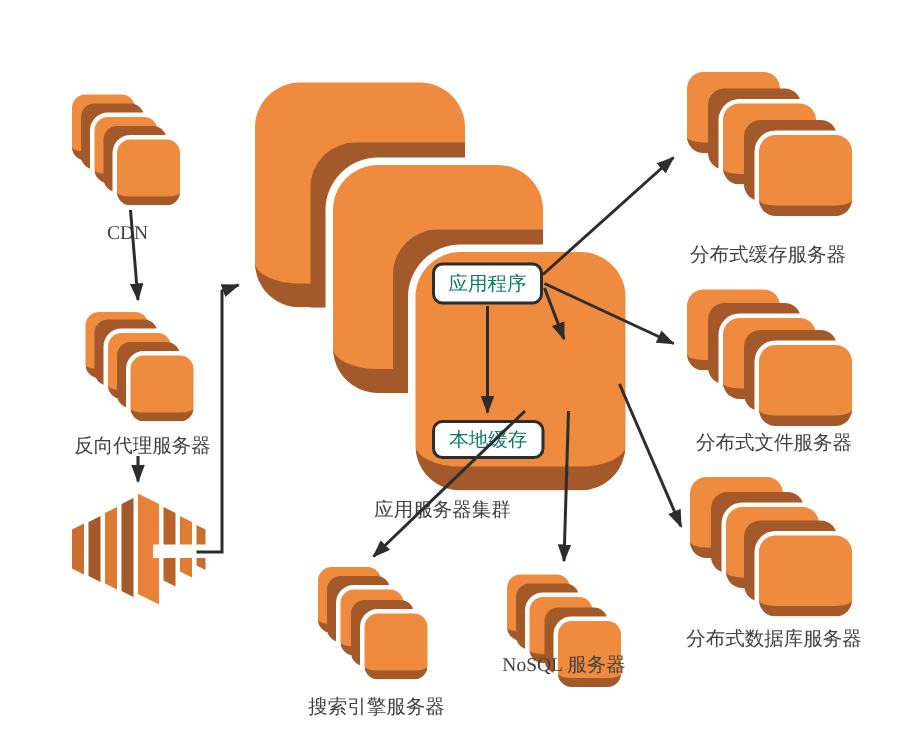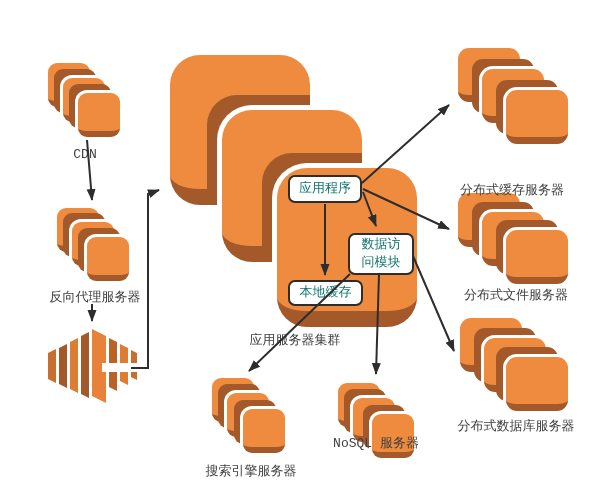--- a/index.html
+++ b/index.html
@@ -1,17 +1,17 @@
 <!DOCTYPE html>
 <html><head>
 <meta charset="utf-8">
 <style>
   html,body{margin:0;padding:0;background:#fff;}
   #canvas{position:relative;width:602px;height:490px;background:#fff;overflow:hidden;
-          font-family:Liberation Mono, monospace;}
+          font-family:Liberation Serif, serif;}
   
   .stack{position:absolute;}
   .sq{position:absolute;width:42px;height:44px;background:#EE8B3E;border-radius:9px;
       border-bottom:6px solid #A4592B;box-sizing:border-box;}
   .sq.f{box-shadow:0 0 0 3px #fff,-9px -9px 0 #A4592B;}
   .sqw{position:absolute;width:62px;height:54px;background:#EE8B3E;border-radius:11px;
       border-bottom:7px solid #A4592B;box-sizing:border-box;}
   .sqw.f{box-shadow:0 0 0 3px #fff,-10px -10px 0 #A4592B;}
   
   .bigsq{position:absolute;background:#EE8B3E;border-radius:30px;
@@ -97,26 +97,25 @@
     <div class="sqw" style="left:0;top:0;"></div>
     <div class="sqw f" style="left:24px;top:20px;"></div>
     <div class="sqw f" style="left:46px;top:39px;"></div>
   </div>
 
   <div class="lbl" style="left:35px;top:147px;width:100px;">CDN</div>
   <div class="lbl" style="left:25px;top:288px;width:140px;">反向代理服务器</div>
   <div class="lbl" style="left:225px;top:331px;width:140px;">应用服务器集群</div>
   <div class="lbl" style="left:181px;top:462px;width:140px;">搜索引擎服务器</div>
   <div class="lbl" style="left:306px;top:434px;width:140px;">NoSQL 服务器</div>
-  <div class="lbl" style="left:442px;top:161px;width:140px;margin-top:20px;">分布式缓存服务器</div>
+  <div class="lbl" style="left:442px;top:161px;width:140px;">分布式缓存服务器</div>
   <div class="lbl" style="left:446px;top:286px;width:140px;">分布式文件服务器</div>
   <div class="lbl" style="left:446px;top:417px;width:140px;">分布式数据库服务器</div>
 
   <div class="obox" style="left:288px;top:175px;width:74px;height:28px;">应用程序</div>
-  <div class="obox" style="left:348px;top:233px;width:66px;height:42px;">数据访问模块</div>
   <div class="obox" style="left:288px;top:280px;width:75px;height:26px;">本地缓存</div>
 
   <svg class="arrows" width="602" height="490" viewBox="0 0 602 490">
     <defs>
       <marker id="ah" markerWidth="14" markerHeight="11" refX="11" refY="4.5" orient="auto" markerUnits="userSpaceOnUse">
         <path d="M0,0 L12,4.5 L0,9 Z" fill="#2D2D2D"></path>
       </marker>
     </defs>
     <g stroke="#2D2D2D" stroke-width="2" fill="none">
       <line x1="87" y1="140" x2="92" y2="200" marker-end="url(#ah)"></line>

